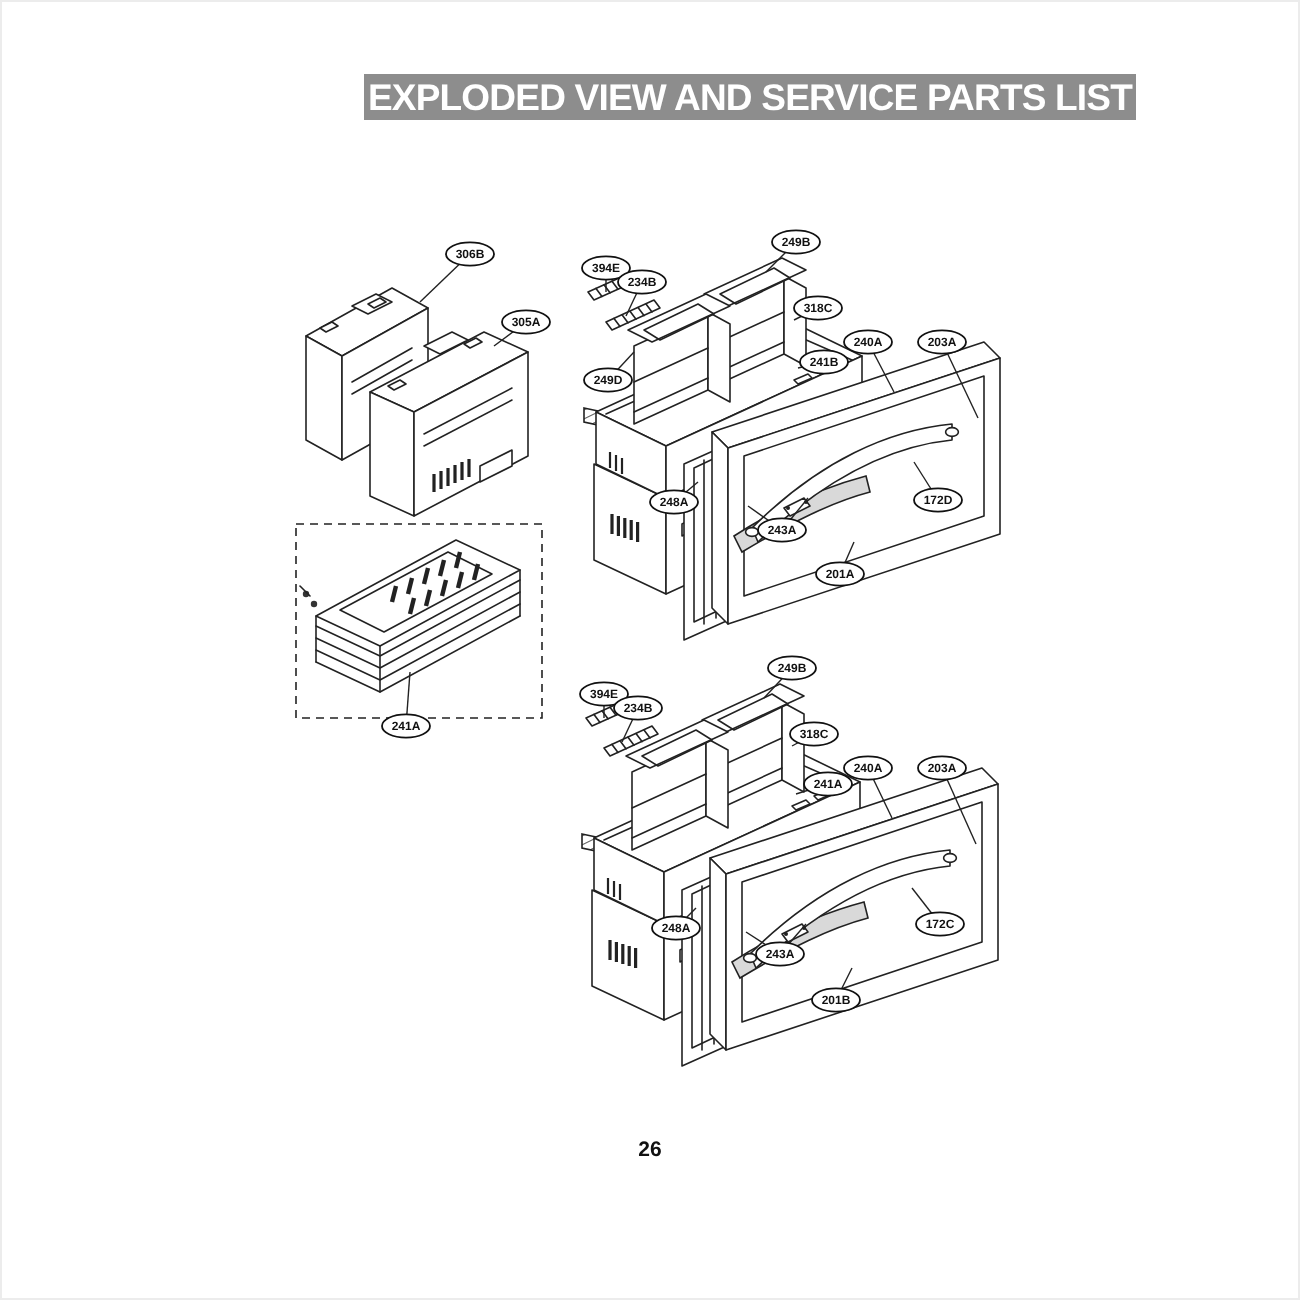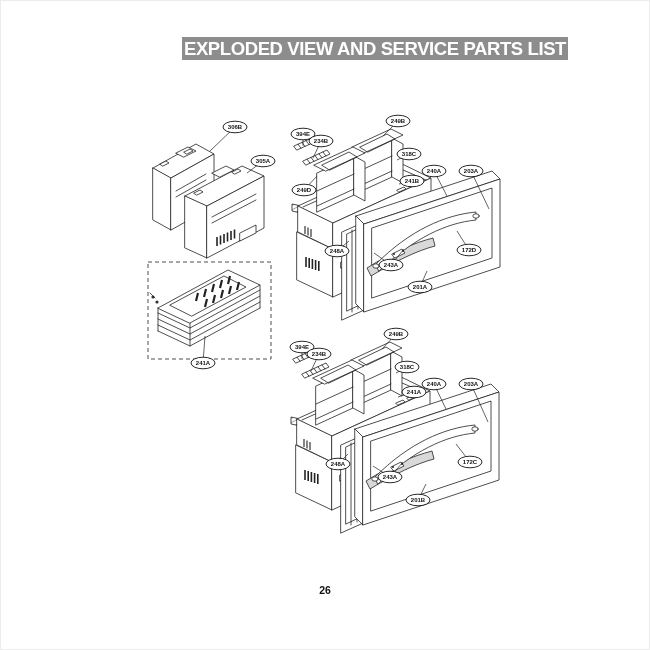--- a/index.html
+++ b/index.html
@@ -30,21 +30,21 @@
   .slot{stroke:#222;stroke-width:2.2;}
   .callout-text{
     font-family:"Liberation Sans", sans-serif;
     font-weight:bold;
     font-size:6px;
     fill:#111;
     text-anchor:middle;
   }
   .leader{stroke:#222;stroke-width:0.7;fill:none;}
   .page-number{
-    position:absolute;left:0;top:584px;width:650px;
+    position:absolute;left:0;top:569px;width:650px;
     text-align:center;
     font-weight:bold;font-size:10.5px;color:#111;
   }
 </style>
 </head>
 <body>
 
 <div class="page">
 
   <div class="title-bar" id="title-bar" style="background: rgb(141, 141, 141); color: rgb(255, 255, 255);">

